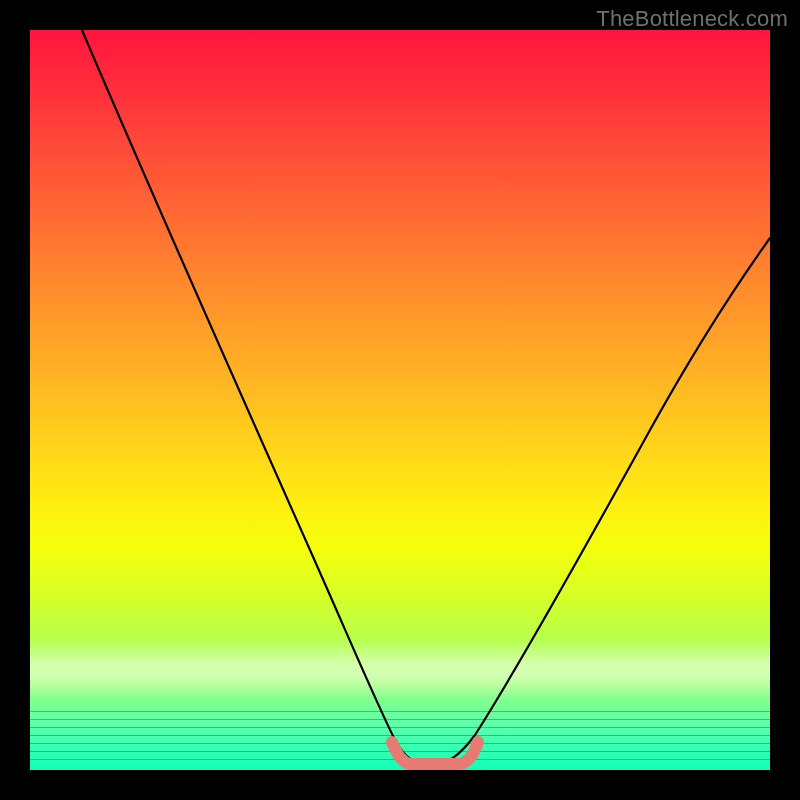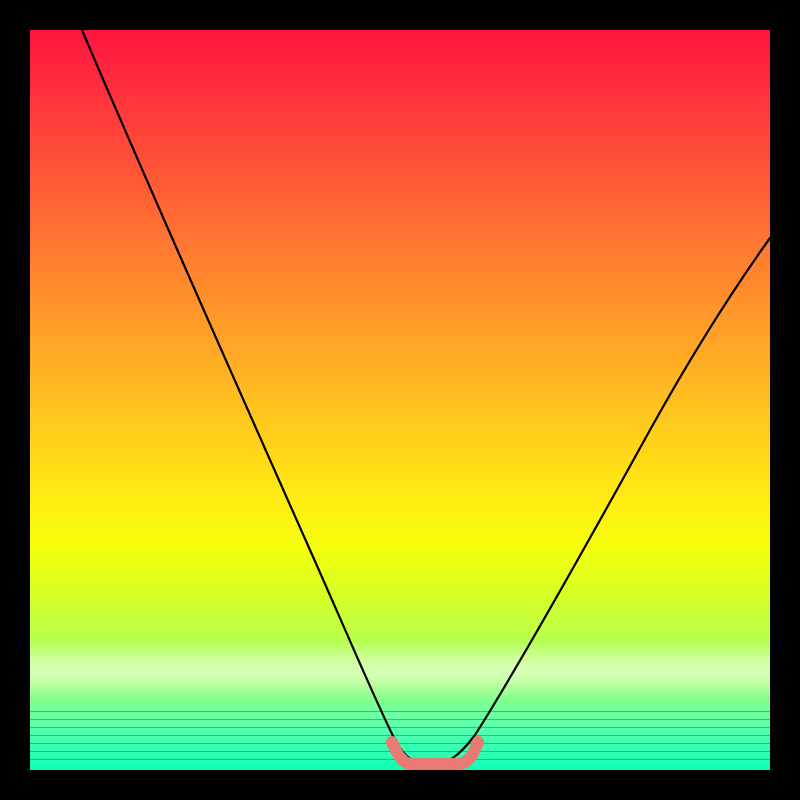--- a/index.html
+++ b/index.html
@@ -110,13 +110,14 @@
                C 480 650, 540 545, 620 400
                C 670 310, 710 250, 740 208" fill="none" stroke="#000" stroke-width="2.2" stroke-linecap="round"></path>
 
       <path d="M 362 712
                C 368 726, 372 732, 380 734
                L 430 734
                C 438 732, 443 726, 448 712" fill="none" stroke="#e77b74" stroke-width="12" stroke-linecap="round"></path>
     </svg>
   </div>
 
+  <div class="attribution">TheBottleneck.com</div>
 </div>
 
 </body></html>

